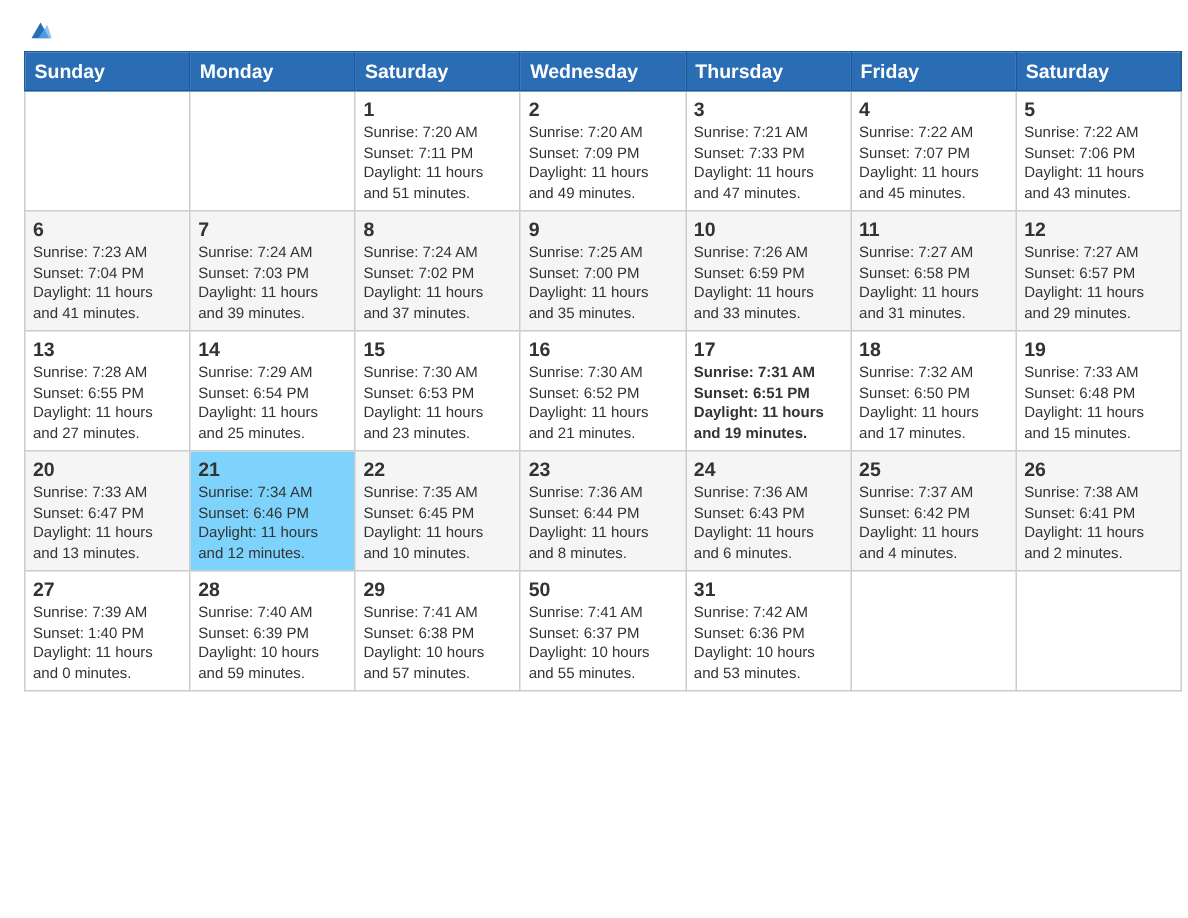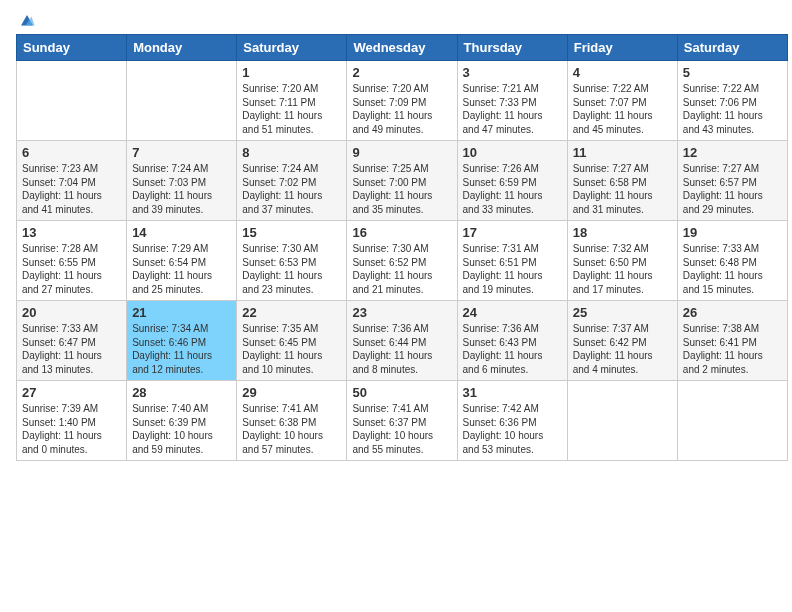--- a/index.html
+++ b/index.html
@@ -226,21 +226,21 @@
 Daylight: 11 hours and 23 minutes.</div>
           </td>
           <td>
             <span class="day-num">16</span>
             <div class="day-info" style="white-space: pre-line;">Sunrise: 7:30 AM
 Sunset: 6:52 PM
 Daylight: 11 hours and 21 minutes.</div>
           </td>
           <td>
             <span class="day-num">17</span>
-            <div class="day-info" style="white-space: pre-line;">Sunrise: 7:31 AM
+            <div class="day-info" style="white-space: pre-line; font-weight: bold;">Sunrise: 7:31 AM
 Sunset: 6:51 PM
 Daylight: 11 hours and 19 minutes.</div>
           </td>
           <td>
             <span class="day-num">18</span>
             <div class="day-info" style="white-space: pre-line;">Sunrise: 7:32 AM
 Sunset: 6:50 PM
 Daylight: 11 hours and 17 minutes.</div>
           </td>
           <td>

